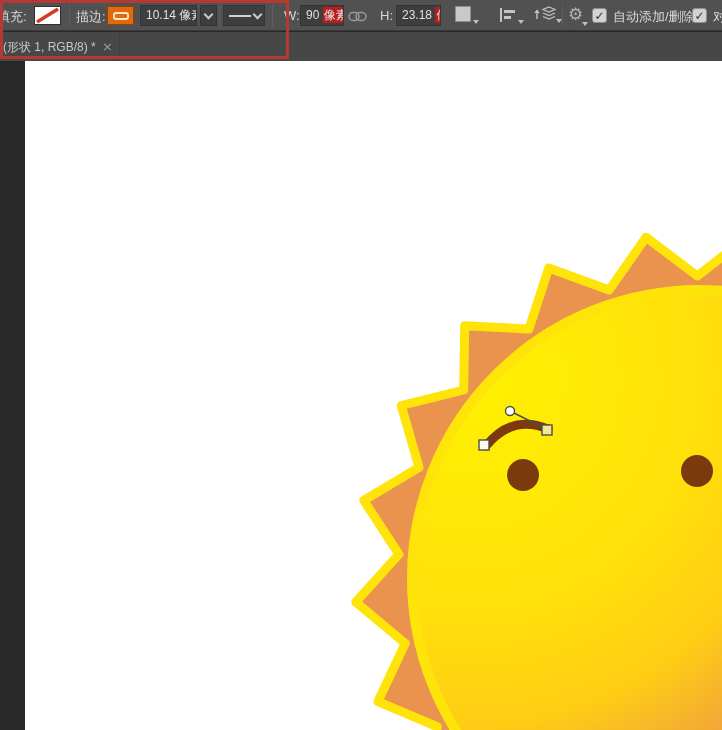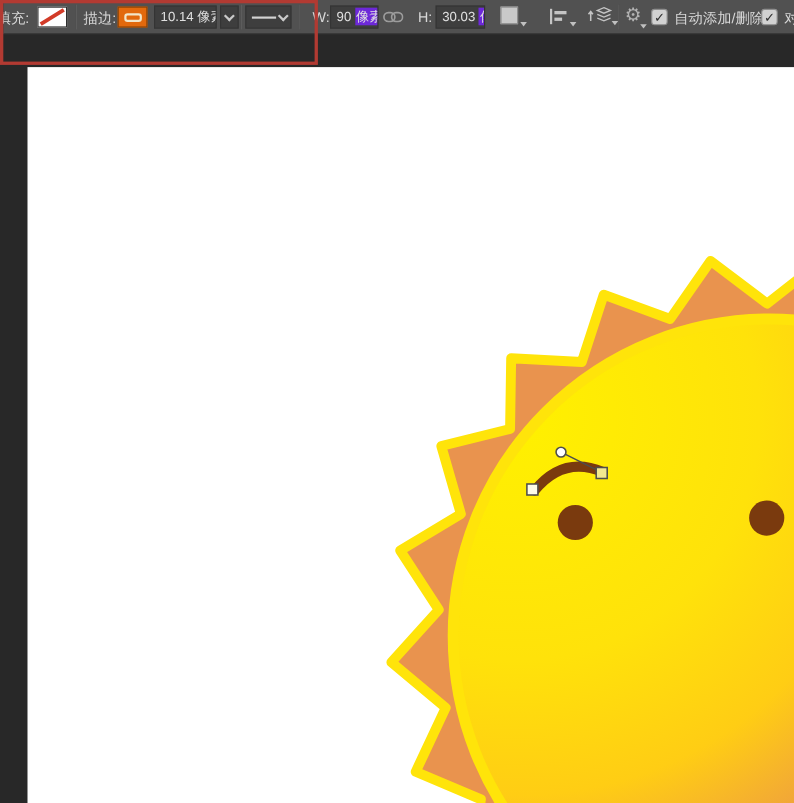--- a/index.html
+++ b/index.html
@@ -14,21 +14,21 @@
   .vsep { position:absolute; top:4px; width:1px; height:23px; background:#444;
           border-right:1px solid #5c5c5c; }
   .swatch-btn { position:absolute; top:6px; width:27px; height:19px; }
   .fill-none { background:#fff; border:1px solid #2e2e2e; }
   .stroke-swatch { background:#e2690d; border:1px solid #8a4407; }
   .stroke-swatch .pill { position:absolute; left:5px; top:5px; width:16px; height:8px;
                          border:2px solid #f2e6c9; border-radius:3px; }
   .field { position:absolute; top:5px; height:21px; background:#3e3e3e; border:1px solid #343434;
            color:#e0e0e0; font-size:12px; line-height:19px; padding-left:5px;
            white-space:nowrap; overflow:hidden; }
-  .unit-sel { background:#6d28d9; padding:1px 1px; }
+  .unit-sel { background:#b91c1c; padding:1px 1px; }
   .dd-btn { position:absolute; top:5px; height:21px; background:#3e3e3e; border:1px solid #343434; }
   .chev { position:absolute; width:7px; height:7px; border-left:2px solid #c9c9c9;
           border-bottom:2px solid #c9c9c9; transform:rotate(-45deg); }
   .line-sample { position:absolute; left:5px; top:9px; width:22px; height:2px; background:#d2d2d2; }
   .icon-btn { position:absolute; top:4px; }
   .dd-mini { position:absolute; width:0; height:0; border-left:3px solid transparent;
              border-right:3px solid transparent; border-top:4px solid #c0c0c0; }
   .sq-icon { width:16px; height:16px; background:#c9c9c9; border:1px solid #8f8f8f; }
   .align-icon { position:relative; width:16px; height:14px; }
   .align-icon .vbar { position:absolute; left:0; top:0; width:2px; height:14px; background:#c4c4c4; }
@@ -93,21 +93,21 @@
     <div class="vsep" style="left:269px"></div>
     <span class="tlabel" style="left:281px">W:</span>
     <div class="field" style="left:297px; width:44px"><span>90 </span><span class="unit-sel">像素</span></div>
     <div class="icon-btn" style="left:345px; top:9px">
       <svg width="19" height="13">
         <rect x="1" y="2.5" width="10" height="8" rx="4" fill="none" stroke="#9c9c9c" stroke-width="1.5"></rect>
         <rect x="8" y="2.5" width="10" height="8" rx="4" fill="none" stroke="#9c9c9c" stroke-width="1.5"></rect>
       </svg>
     </div>
     <span class="tlabel" style="left:377px">H:</span>
-    <div class="field" style="left:393px; width:45px"><span>30.03 </span><span class="unit-sel">像素</span></div>
+    <div class="field" style="left:393px; width:45px"><span>23.18 </span><span class="unit-sel">像素</span></div>
 
     <div class="icon-btn" style="left:452px; top:6px">
       <div class="sq-icon"></div>
       <span class="dd-mini" style="left:18px; top:14px"></span>
     </div>
     <div class="icon-btn" style="left:497px; top:8px">
       <div class="align-icon">
           <div class="vbar"></div>
           <div class="b1"></div>
           <div class="b2"></div>
@@ -127,20 +127,29 @@
     <div class="icon-btn" style="left:565px; top:6px">
       <span class="gear">⚙</span>
       <span class="dd-mini" style="left:14px; top:16px"></span>
     </div>
     <div class="checkbox" style="left:589px">✓</div>
     <span class="tlabel" style="left:610px">自动添加/删除</span>
     <div class="checkbox" style="left:689px">✓</div>
     <span class="tlabel" style="left:710px">对</span>
   </div>
 
+  <div class="tabbar">
+    <span class="tab-title">(形状 1, RGB/8) *</span>
+    <span class="tab-close">×</span>
+    <div class="tab-edge"></div>
+    <div class="slider-pop">
+      <div class="slider-track"></div>
+      <div class="slider-thumb" id="slider-thumb" style="left: 24.56px;"></div>
+    </div>
+  </div>
 
   <div class="annotation-rect" id="annotation-rect" style="border-color: rgb(178, 58, 50);"></div>
 
   <div class="workarea">
     <div class="doc-canvas">
       <svg id="sun-svg" width="697" height="669" viewBox="25 61 697 669">
           <defs>
             <radialGradient id="discGrad" gradientUnits="userSpaceOnUse" cx="470" cy="380" r="440">
               <stop offset="0" stop-color="#fff100"></stop>
               <stop offset="0.5" stop-color="#ffe20a"></stop>

